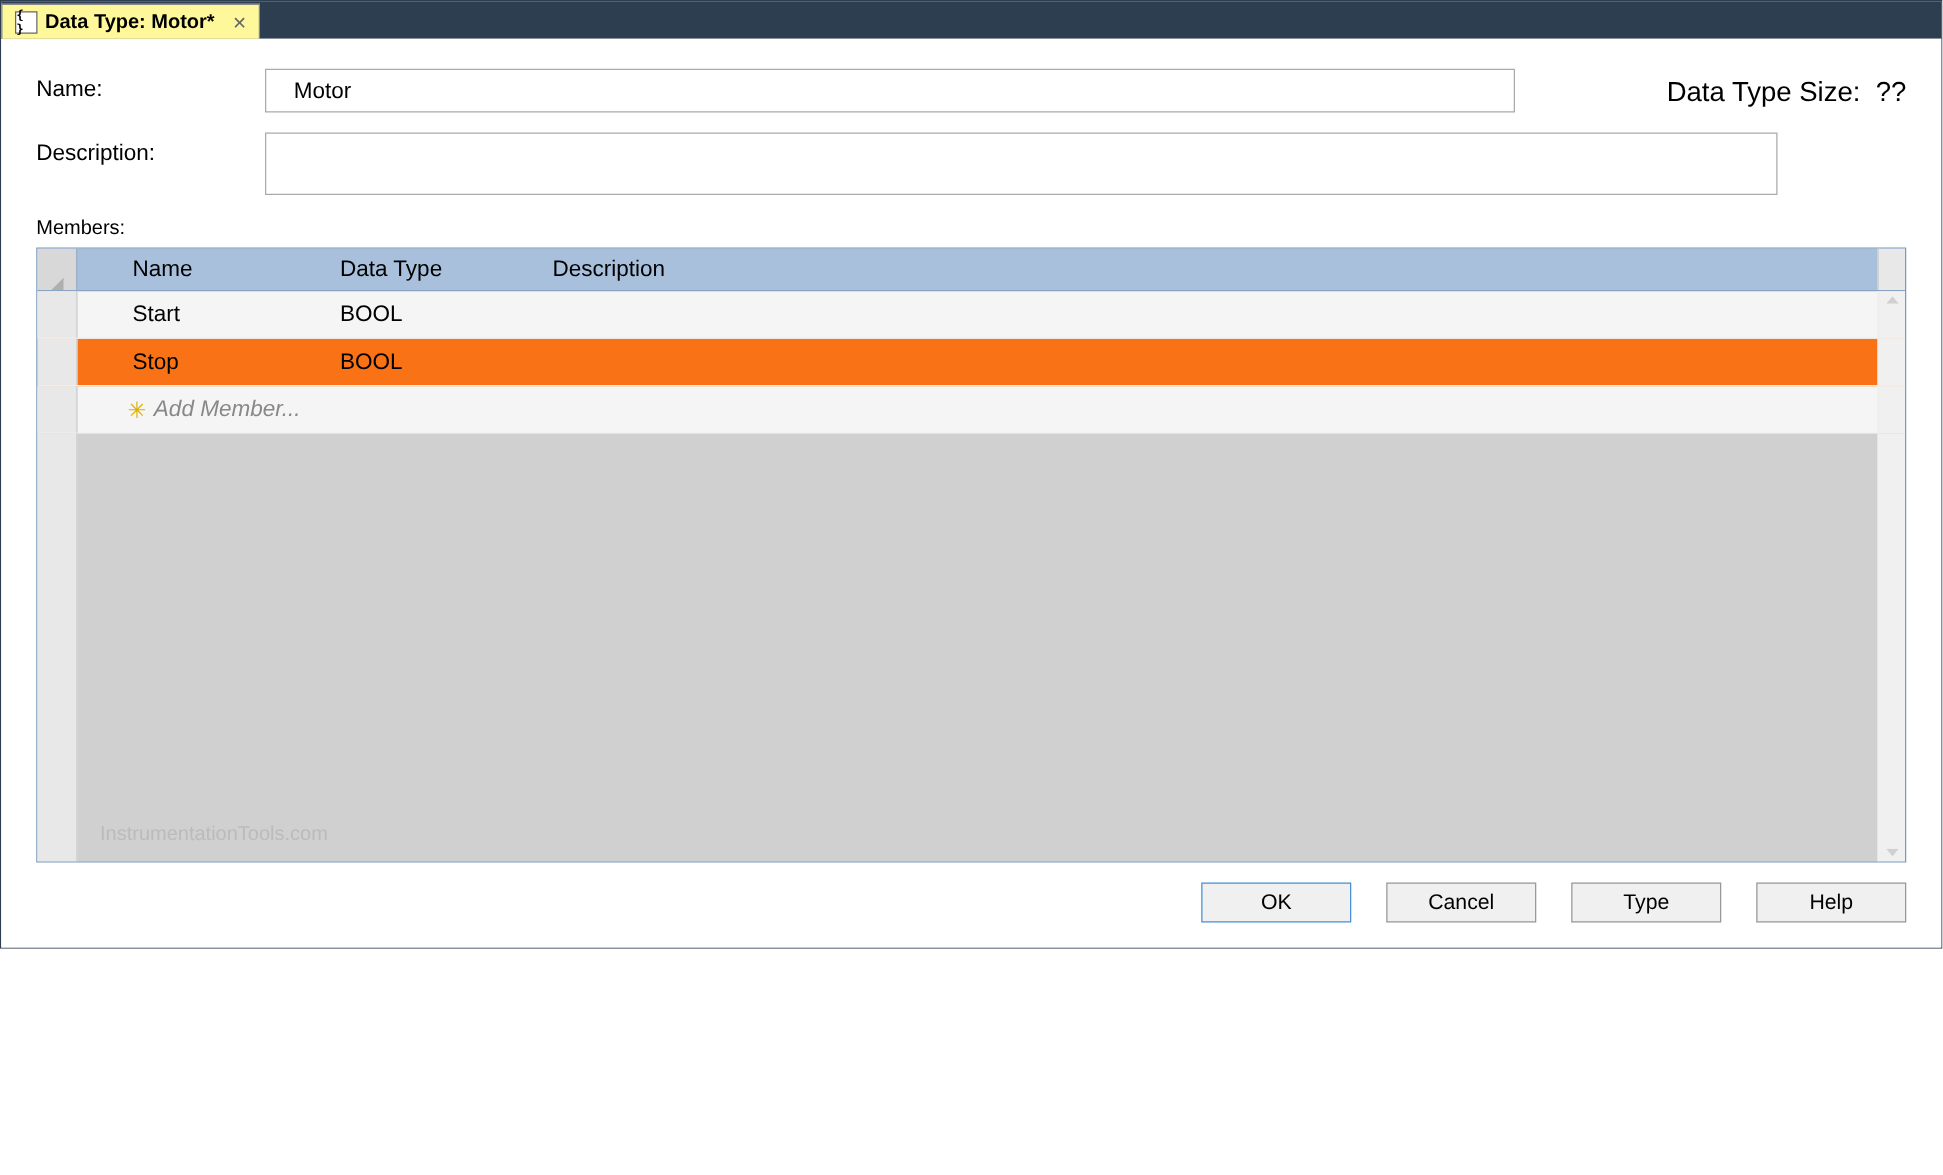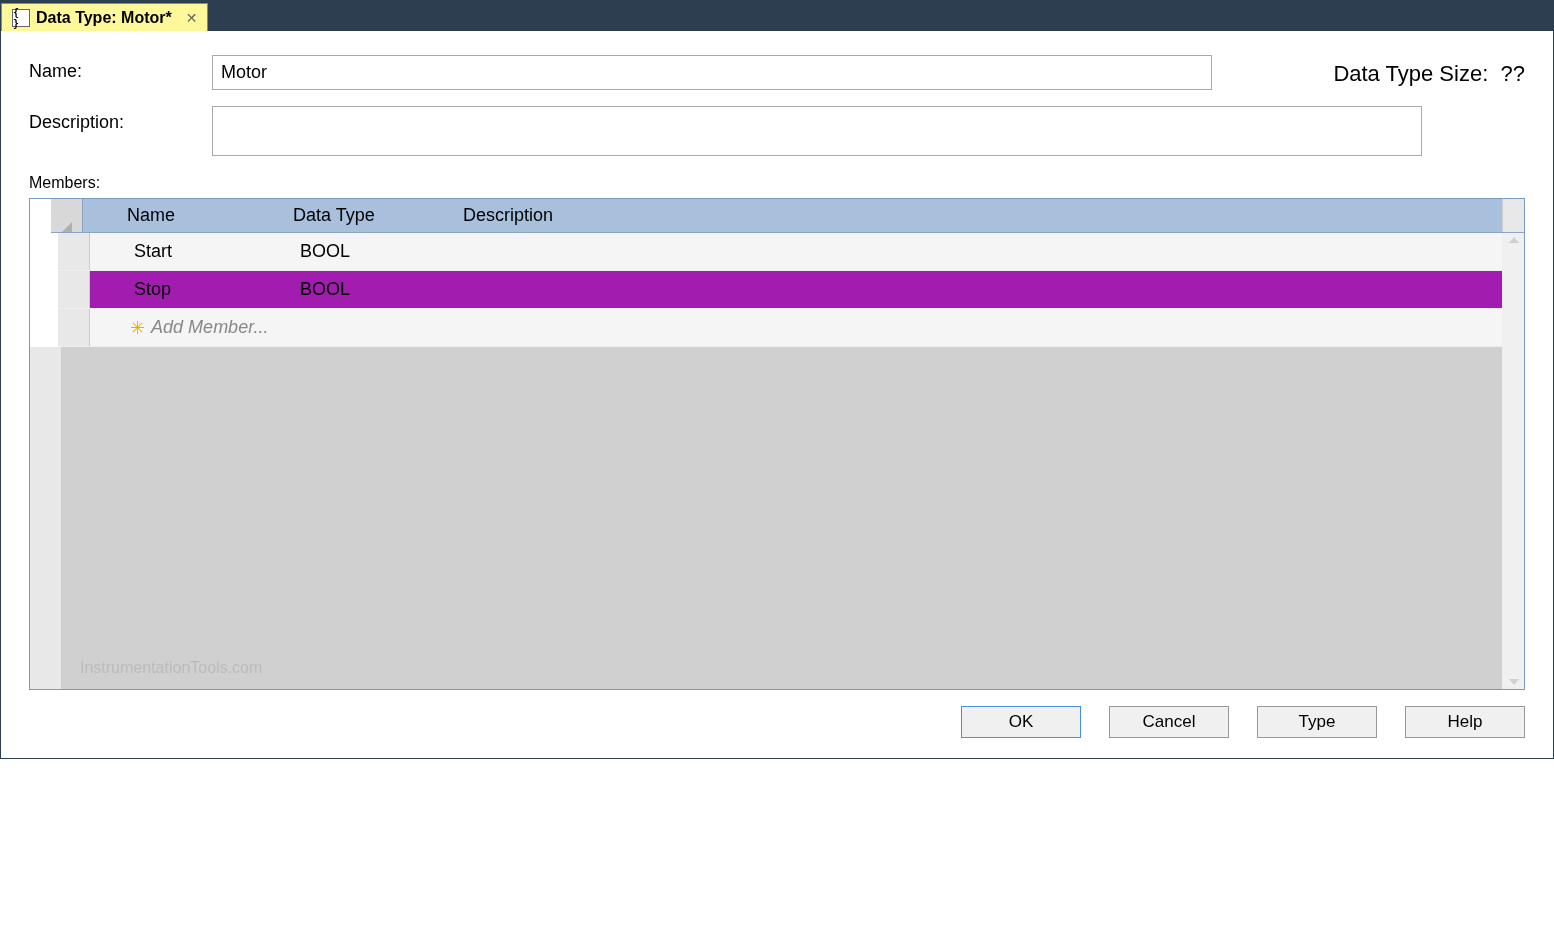--- a/index.html
+++ b/index.html
@@ -55,21 +55,21 @@
       gap: 48px;
     }
     .form-row .label {
       width: 135px;
       padding-top: 6px;
       font-size: 18px;
     }
     .form-row input[type="text"], .form-row textarea {
       flex: 1;
       border: 1px solid #aaa;
-      padding: 6px 8px;
+      padding: 6px 22px;
       font-size: 18px;
       font-family: inherit;
       max-width: 1000px;
     }
     .form-row textarea {
       max-width: 1210px;
       height: 50px;
       resize: none;
     }
     .size-label {
@@ -90,33 +90,31 @@
       border: 1px solid #7a9ac0;
       position: relative;
     }
     .grid-header {
       display: flex;
       background: #a8c0dc;
       border-bottom: 1px solid #8ba4c4;
       font-size: 18px;
       height: 34px;
       align-items: center;
-      margin-left: 21px;
     }
     .col-handle { width: 32px; border-right: 1px solid #8ba4c4; background: #d8d8d8; height: 100%; display:flex; align-items:flex-end; justify-content:center; }
     .col-handle svg { opacity: .5; }
     .col-indent { width: 40px; }
     .col-name { width: 170px; padding-left: 4px; }
     .col-type { width: 170px; }
     .col-desc { flex: 1; }
     .col-scroll { width: 22px; background: #e8e8e8; border-left: 1px solid #ccc; height: 100%; }
     
     .grid-body {
-      background: #a21caf;
-      margin-left: 28px;
+      background: #f97316;
     }
     .grid-row {
       display: flex;
       height: 38px;
       align-items: center;
       font-size: 18px;
       border-bottom: 1px solid #eee;
     }
     .grid-row.alt { background: #f5f5f5; }
     .row-handle { width: 32px; background: #e8e8e8; border-right: 1px solid #ccc; height: 100%; }

